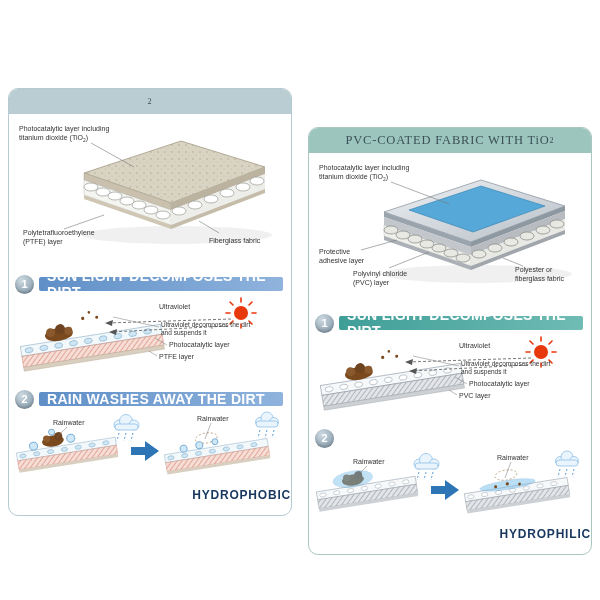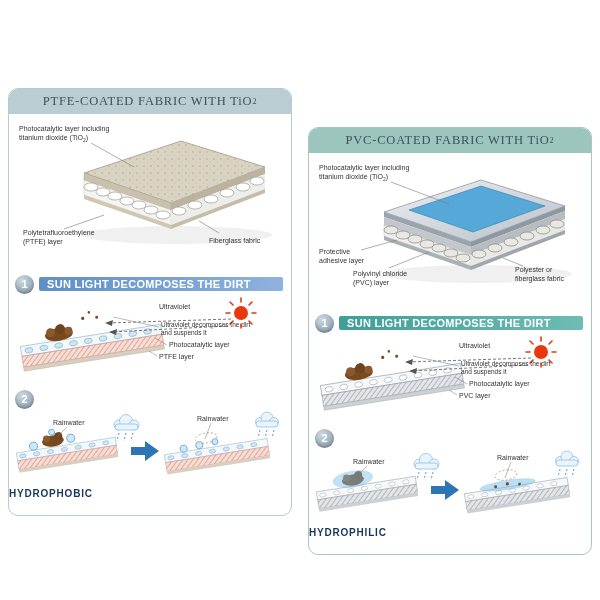--- a/index.html
+++ b/index.html
@@ -29,37 +29,36 @@
 
   .step-row { position:absolute; left:6px; right:8px; height:20px;
               display:flex; align-items:center; gap:5px; z-index:2; }
   .step-row.s1 { top:185px; }
   .step-row.s2 { top:300px; }
   .step-num { width:19px; height:19px; border-radius:50%;
               background:radial-gradient(circle at 35% 28%, #ccd8e0, #7c94a5);
               color:#fff; font-size:11px; font-weight:bold;
               display:flex; align-items:center; justify-content:center; flex:0 0 auto;
               box-shadow:inset 0 -2px 3px rgba(0,0,0,0.2); }
-  .step-bar { flex:1; height:14px; border-radius:2px; color:#fff; font-size:11px; font-weight:bold;
+  .step-bar { flex:1; height:14px; border-radius:2px; color:#fff; font-size:14px; font-weight:bold;
               letter-spacing:0.3px; display:flex; align-items:center; padding-left:8px; }
   .panel.left  .step-bar { background:linear-gradient(90deg, var(--left-accent,#5f8fc7), var(--left-accent-light,#8fb3dd)); }
   .panel.right .step-bar { background:linear-gradient(90deg, var(--right-accent,#3f9e98), var(--right-accent-light,#6fbcb4)); }
 
-  .property-label { position:absolute; top:399px; left:0; right:0; text-align:left;
-                    font-size:10px; font-weight:bold; letter-spacing:0.8px; color:#17375e; z-index:3; }
+  .property-label { position:absolute; top:399px; left:0; right:0; text-align:right;
+                    font-size:12px; font-weight:bold; letter-spacing:0.8px; color:#17375e; z-index:3; }
   .small { font-size:6.5px; }
 </style>
 </head>
 <body>
 
 <div class="canvas">
 
   <section class="panel left">
     <div class="panel-title">
-      <span>PTFE-COATED FABRIC WITH TiO</span>
         <sub>2</sub>
     </div>
 
     <svg class="slab-svg" viewBox="0 0 284 152">
       <defs>
         <pattern id="speckL" width="7" height="7" patternUnits="userSpaceOnUse">
           <rect width="7" height="7" fill="#d9d3c3"></rect>
           <circle cx="2" cy="2" r="0.8" fill="#b4aa8e"></circle>
           <circle cx="5" cy="5" r="0.6" fill="#c3b89c"></circle>
         </pattern>
@@ -180,20 +179,21 @@
     </div>
     <div class="lbl" style="left:160px; top:252px;">
       <span>Photocatalytic layer</span>
     </div>
     <div class="lbl" style="left:150px; top:264px;">
       <span>PTFE layer</span>
     </div>
 
     <div class="step-row s2">
       <div class="step-num">2</div>
+      <div class="step-bar">RAIN WASHES AWAY THE DIRT</div>
     </div>
 
     <svg class="s2-svg" viewBox="0 0 284 78">
       <defs>
         <pattern id="hatchP2" width="4" height="4" patternUnits="userSpaceOnUse" patternTransform="rotate(45)">
           <rect width="4" height="4" fill="#f6ddd6"></rect>
           <line x1="0" y1="0" x2="0" y2="4" stroke="#d9907e" stroke-width="1.4"></line>
         </pattern>
       </defs>
       <g transform="rotate(-9 58 46)">

